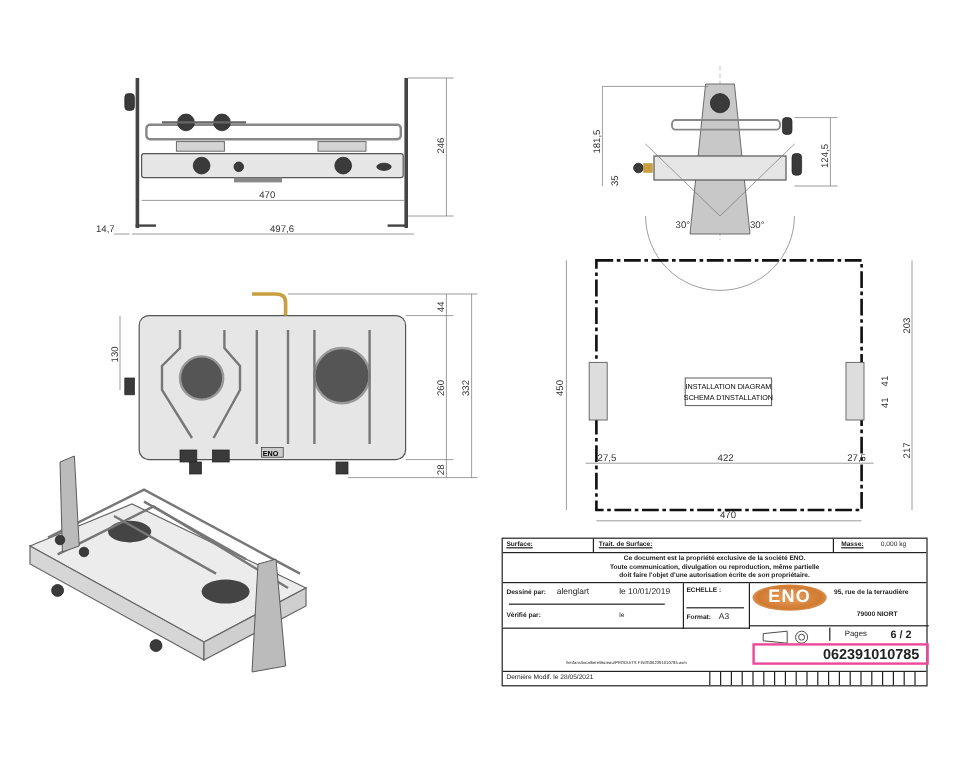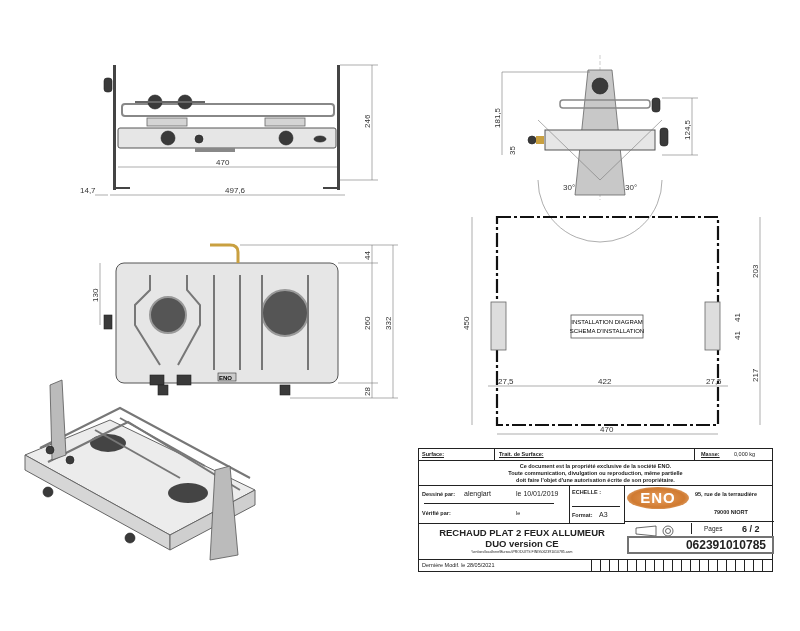--- a/index.html
+++ b/index.html
@@ -18,21 +18,21 @@
   .tb { position: absolute; left: 418px; top: 448px; width: 355px; height: 124px; border: 1.5px solid #222; font-size: 6px; background: #fff; }
   .tb .row { position: absolute; left: 0; border-bottom: 1px solid #222; width: 100%; }
   .tb .cell { position: absolute; top: 0; height: 100%; border-right: 1px solid #222; }
   .tb .lbl { position: absolute; font-size: 5.5px; font-weight: bold; text-decoration: underline; }
   .tb .txt { position: absolute; font-size: 5.5px; }
   .notice { position: absolute; left: 0; width: 100%; text-align: center; font-size: 5.5px; line-height: 7px; font-weight: bold; }
   .product { position: absolute; left: 0; width: 206px; text-align: center; font-weight: bold; }
   .eno-logo { position: absolute; left: 208px; top: 38px; width: 62px; height: 22px; border-radius: 50%;
     background: radial-gradient(ellipse at center, #e8a060 0%, #d07a30 60%, #f0d0b0 100%); color: #fff;
     font-weight: bold; font-size: 15px; text-align: center; line-height: 22px; letter-spacing: 1px; }
-  .docnum { position: absolute; left: 208px; top: 87px; width: 147px; height: 18px; border: 2px solid #737373;
+  .docnum { position: absolute; left: 208px; top: 87px; width: 147px; height: 18px; border: 2px solid #ec4899;
     text-align: right; padding-right: 6px; font-size: 12px; font-weight: bold; line-height: 14px; }
   .ticks { position: absolute; left: 172px; top: 0; height: 100%; display: flex; }
   .ticks span { width: 9px; height: 100%; border-left: 1px solid #222; }
 </style>
 </head>
 <body>
 
 <svg class="drawing" viewBox="0 0 800 631">
 
   <g>
@@ -206,22 +206,20 @@
   <span class="txt" style="left:295px;top:60px;font-weight:bold;">79000 NIORT</span>
   <div style="position:absolute;left:206px;top:72px;width:149px;border-top:1px solid #222;"></div>
   <svg style="position:absolute;left:215px;top:76px;" width="45" height="12">
     <polygon points="2,3 22,1 22,11 2,9" fill="none" stroke="#444" stroke-width="0.8"></polygon>
     <circle cx="34" cy="6" r="5" fill="none" stroke="#444" stroke-width="0.8"></circle>
     <circle cx="34" cy="6" r="2.5" fill="none" stroke="#444" stroke-width="0.8"></circle>
   </svg>
   <div style="position:absolute;left:272px;top:74px;width:1px;height:11px;background:#222;"></div>
   <span class="txt" style="left:285px;top:76px;font-size:6.5px;">Pages</span>
   <span class="txt" style="left:323px;top:75px;font-size:9px;font-weight:bold;">6 / 2</span>
-  <div class="product" style="top:78px;font-size:9.5px;">RECHAUD PLAT 2 FEUX ALLUMEUR</div>
-  <div class="product" style="top:89px;font-size:9.5px;">DUO version CE</div>
   <div class="product" style="top:101px;font-size:3.5px;font-weight:normal;">\\enfans\localhere\Bureau\PRODUITS FINIS\062391010785.asm</div>
   <div class="docnum">062391010785</div>
   <div class="row" style="top:110px;height:12px;border-top:1px solid #222;border-bottom:none;">
     <span class="txt" style="left:3px;top:2px;">Dernière Modif. le  28/05/2021</span>
     <div class="ticks">
         <span></span>
         <span></span>
         <span></span>
         <span></span>
         <span></span>

